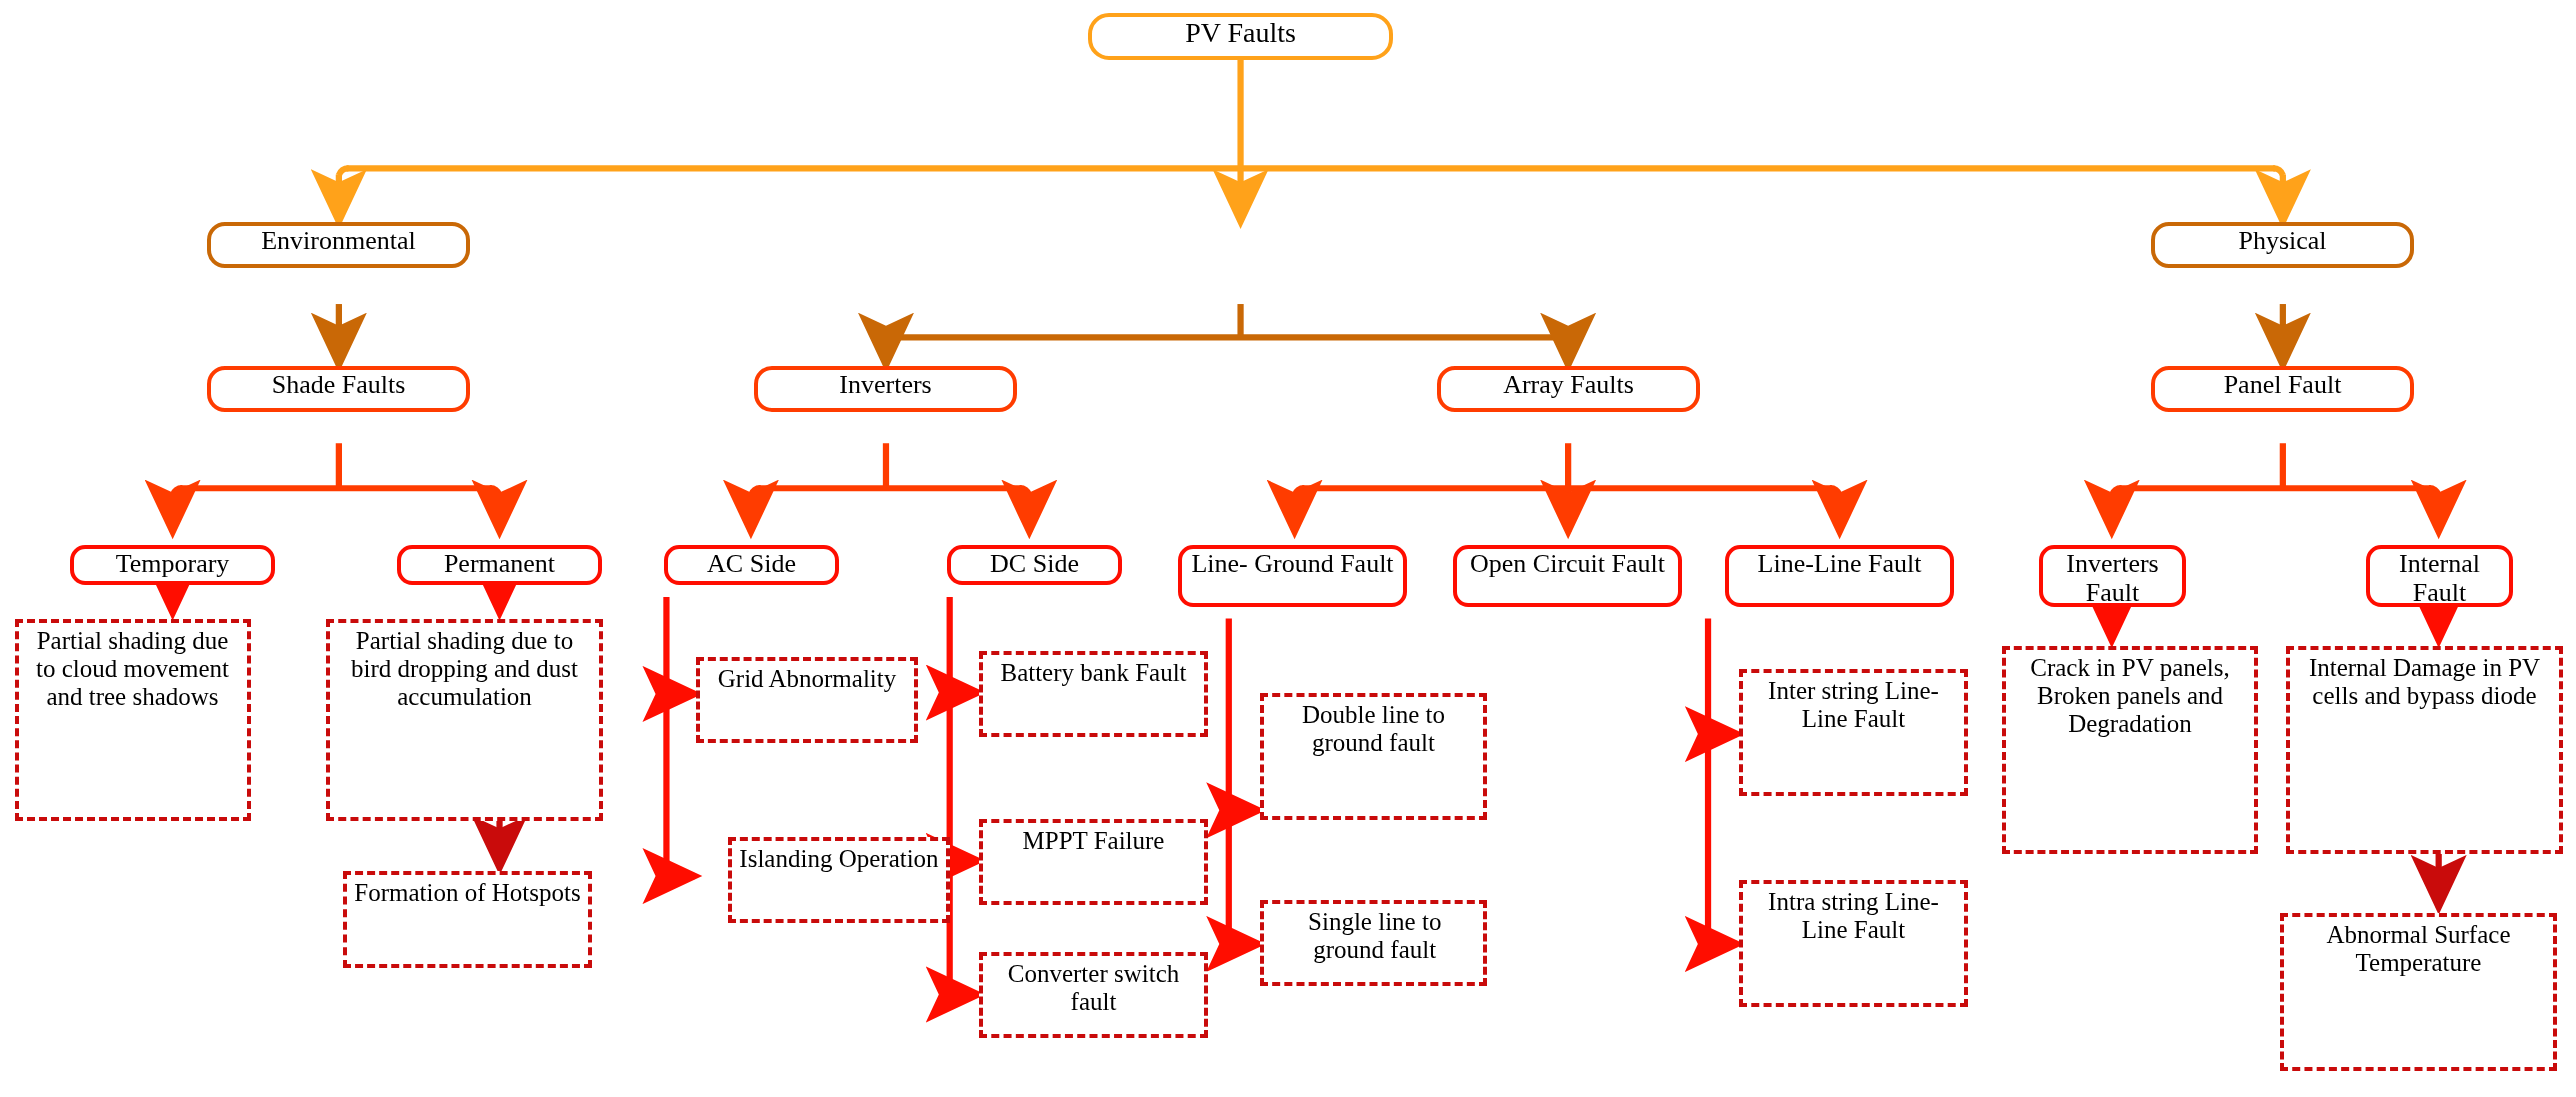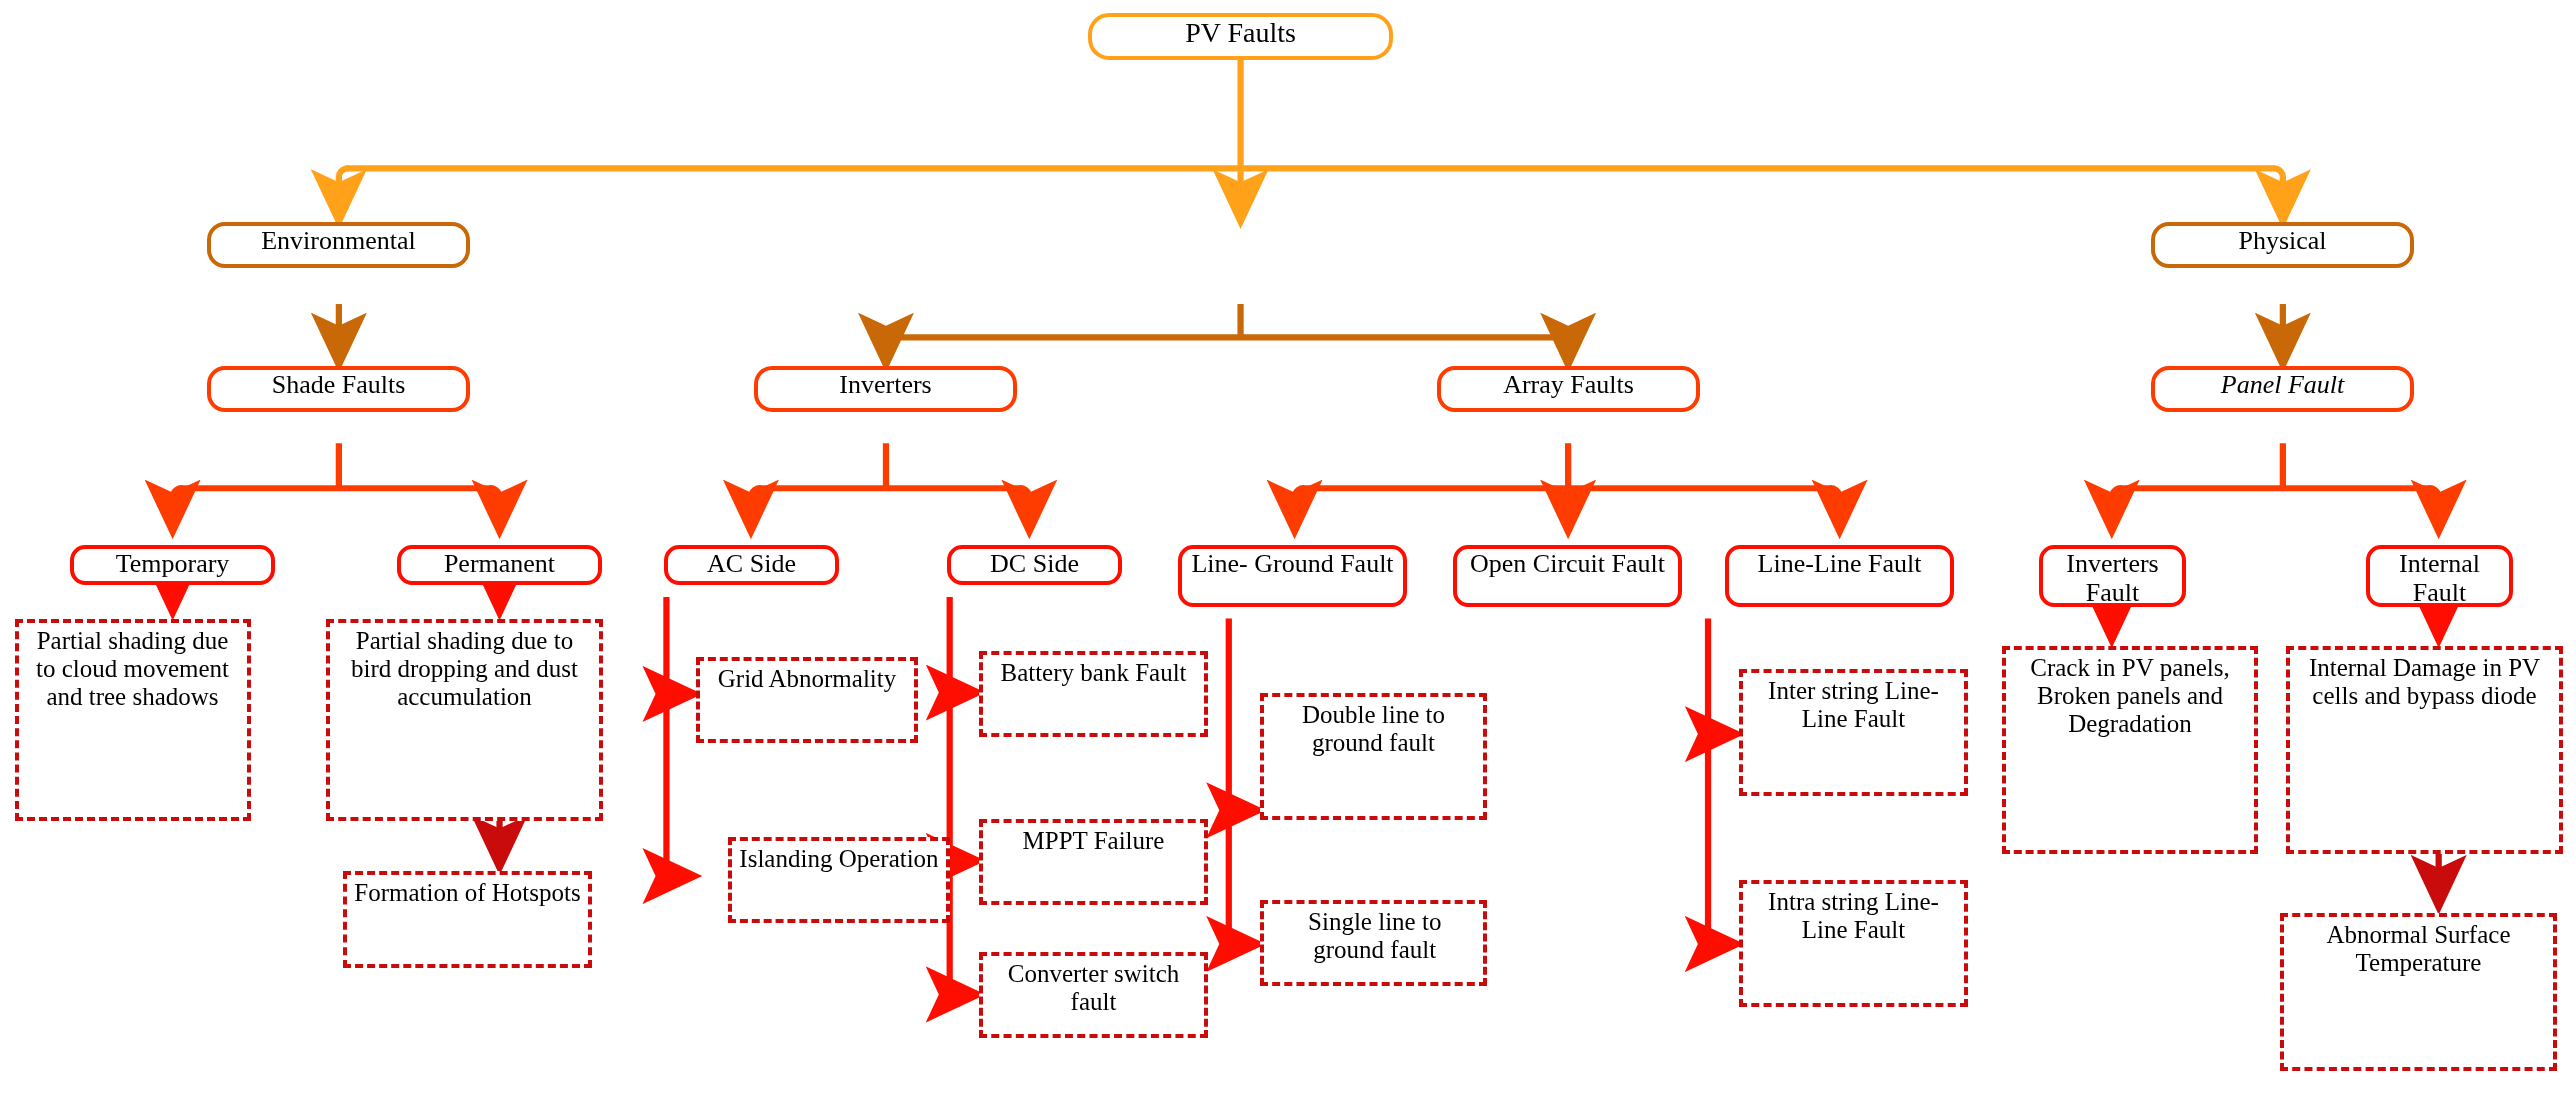--- a/index.html
+++ b/index.html
@@ -133,21 +133,21 @@
 
   <div class="node lvl3" style="left:207px;top:366px;width:263px;height:46px;font-family:Liberation Serif, serif;">
     <span>Shade Faults</span>
   </div>
   <div class="node lvl3" style="left:754px;top:366px;width:263px;height:46px;">
     <span>Inverters</span>
   </div>
   <div class="node lvl3" style="left:1437px;top:366px;width:263px;height:46px;">
     <span>Array Faults</span>
   </div>
-  <div class="node lvl3" style="left:2151px;top:366px;width:263px;height:46px;font-style:italic;">
+  <div class="node lvl3" style="left:2151px;top:366px;width:263px;height:46px;">
     <span>Panel Fault</span>
   </div>
 
   <div class="node lvl4" style="left:70px;top:533px;width:205px;height:40px;">
     <span>Temporary</span>
   </div>
   <div class="node lvl4" style="left:397px;top:533px;width:205px;height:40px;">
     <span>Permanent</span>
   </div>
   <div class="node lvl4" style="left:664px;top:533px;width:175px;height:40px;">

